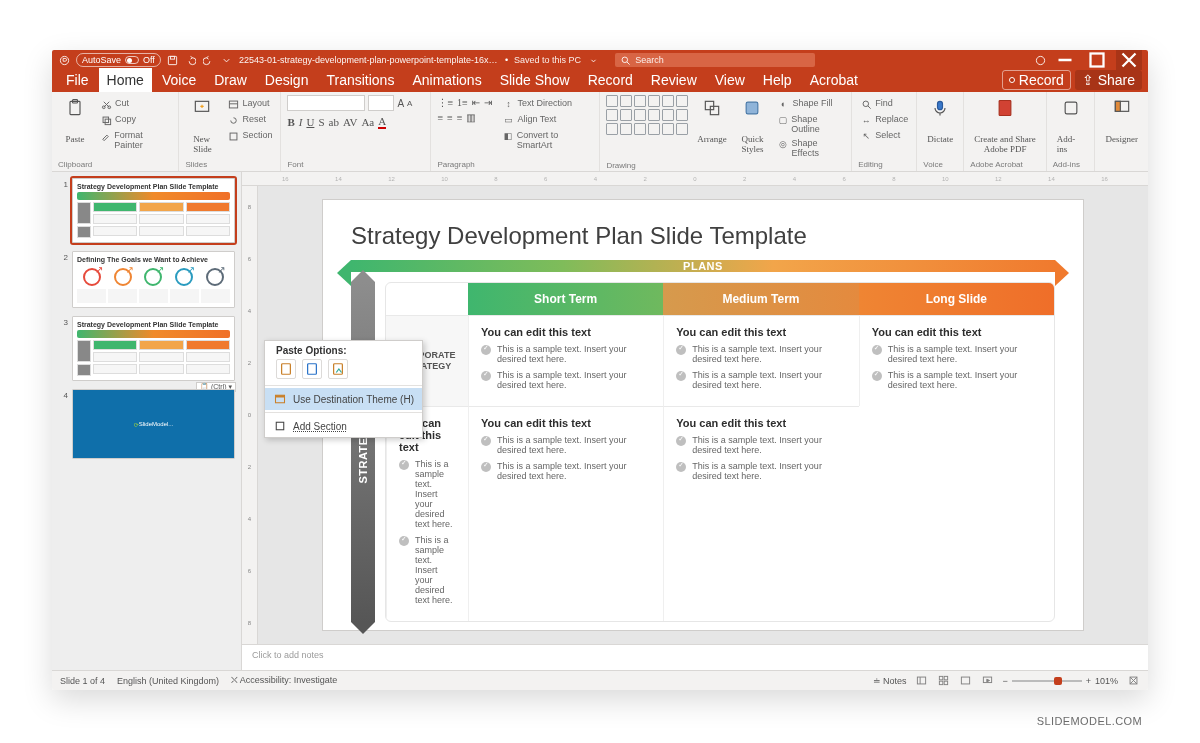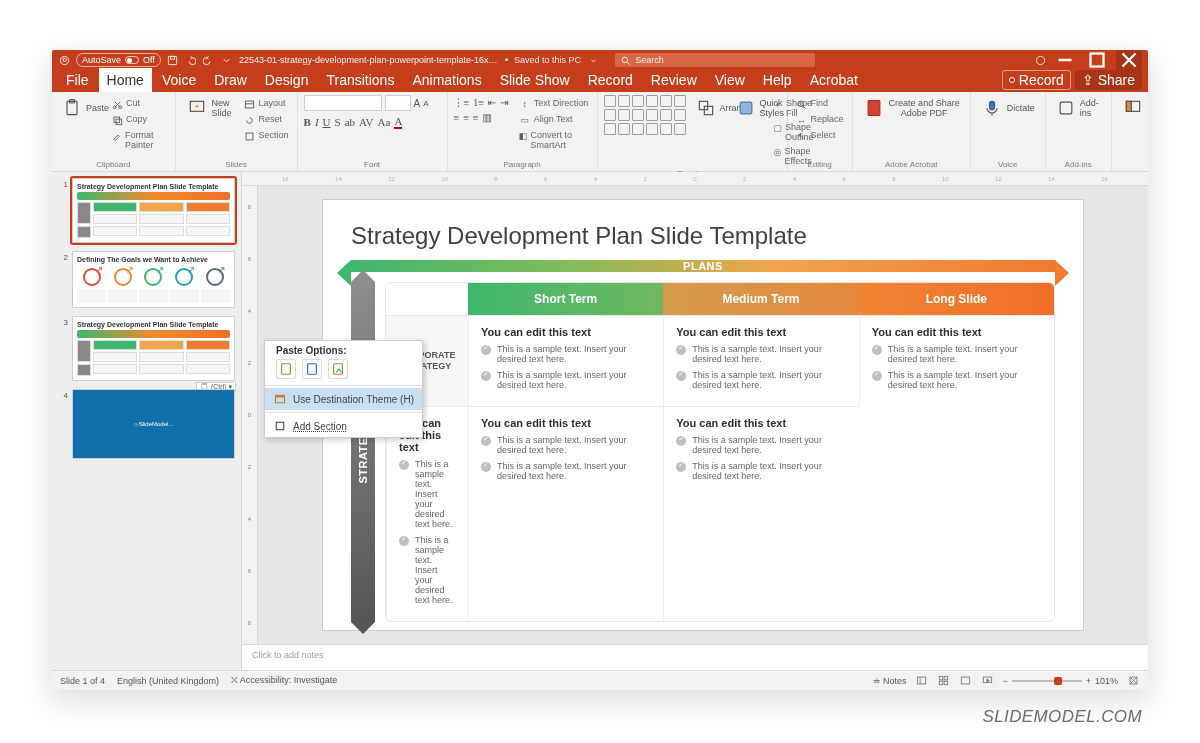--- a/index.html
+++ b/index.html
@@ -29,22 +29,22 @@
   .rtab.active{background:#fff;color:#333;}
   .rtabs-right{margin-left:auto;display:flex;gap:4px;align-items:center;padding-bottom:2px;}
   .pill{border:1px solid rgba(255,255,255,.5);border-radius:3px;padding:1px 6px;display:flex;align-items:center;gap:4px;}
   .pill .dot{width:6px;height:6px;border-radius:50%;background:#b52f0e;border:1px solid #fff;}
   .share{background:#a83417;border-radius:3px;padding:2px 7px;display:flex;align-items:center;gap:4px;}
 
   
   .ribbon{height:80px;background:#f3f2f1;border-bottom:1px solid #d9d7d5;display:flex;font-size:9px;color:#555;}
   .rgrp{border-right:1px solid #e3e1df;display:flex;flex-direction:column;padding:3px 6px 0;}
   .rgrp-body{flex:1;display:flex;align-items:flex-start;gap:6px;}
-  .rgrp-label{text-align:center;font-size:8px;color:#7a7a7a;padding:2px 0;}
-  .big-btn{display:flex;flex-direction:row;align-items:center;gap:4px;padding:2px 4px;min-width:34px;}
+  .rgrp-label{text-align:left;font-size:8px;color:#7a7a7a;padding:2px 0;}
+  .big-btn{display:flex;flex-direction:column;align-items:center;gap:15px;padding:2px 4px;min-width:34px;font-family:Liberation Serif, serif;}
   .big-btn .ic{width:22px;height:22px;display:flex;align-items:center;justify-content:center;}
   .big-btn .ic svg{width:20px;height:20px;}
   .mini{display:flex;gap:3px;padding:1px 2px;color:#666;}
   .mini .ic{width:12px;height:12px;display:flex;align-items:center;justify-content:center;}
   .mini .ic svg{width:11px;height:11px;}
   .stack{display:flex;flex-direction:column;gap:2px;padding-top:2px;}
   .fontrow{display:flex;align-items:center;gap:3px;}
   .fbox{border:1px solid #cfcdcb;background:#fff;height:16px;font-size:9px;display:flex;align-items:center;padding:0 4px;color:#888;}
   .formbtns{display:flex;gap:4px;align-items:center;font-size:11px;color:#555;}
   .formbtns span{font-family:serif;}
@@ -112,21 +112,21 @@
   .ctx{position:absolute;left:212px;top:290px;background:#fff;border:1px solid #cfcdcb;box-shadow:2px 2px 6px rgba(0,0,0,.2);font-size:10px;color:#444;min-width:150px;z-index:20;}
   .ctx-sec{padding:4px 11px;}
   .ctx-title{font-weight:600;color:#333;margin-bottom:3px;}
   .ctx-icons{display:flex;gap:6px;}
   .ctx-icons div{width:20px;height:20px;border:1px solid #dcdad8;border-radius:2px;display:flex;align-items:center;justify-content:center;}
   .ctx-sep{height:1px;background:#e3e1df;margin:2px 0;}
   .ctx-item{padding:4px 8px;display:flex;align-items:center;gap:6px;}
   .ctx-item.hl{background:#c8dff4;}
   .ctx-ic{width:14px;height:14px;display:flex;align-items:center;justify-content:center;}
 
-  .brand{position:absolute;right:58px;bottom:16px;font-size:17px;color:#6b6b6b;letter-spacing:.4px;font-style:italic;}
+  .brand{position:absolute;right:58px;bottom:16px;font-size:11px;color:#6b6b6b;letter-spacing:.4px;}
 
   svg{stroke:currentColor;fill:none;stroke-width:1.4;}
 </style>
 </head>
 <body>
 
 <div class="app">
   <div class="win">
 
     <div class="titlebar">
@@ -453,43 +453,43 @@
         </div>
           </div>
         <div class="rgrp-label">Editing</div>
       </div>
 
       <div class="rgrp">
         <div class="rgrp-body">
             <div class="big-btn">
               <span class="ic">
                 <svg viewBox="0 0 24 24">
+                  <rect x="9" y="4" width="6" height="10" rx="3" fill="#3a78c9" stroke="#2a5a9c"></rect>
+                  <path d="M6 12a6 6 0 0012 0M12 18v3"></path>
+                </svg>
+              </span>
+              <span>Dictate</span>
+            </div>
+          </div>
+        <div class="rgrp-label">Voice</div>
+      </div>
+
+      <div class="rgrp">
+        <div class="rgrp-body">
+            <div class="big-btn">
+              <span class="ic">
+                <svg viewBox="0 0 24 24">
                   <rect x="5" y="3" width="14" height="18" rx="1" fill="#d14233" stroke="#a8301f"></rect>
                 </svg>
               </span>
               <span style="white-space:pre;text-align:center;">Create and Share
 Adobe PDF</span>
             </div>
           </div>
         <div class="rgrp-label">Adobe Acrobat</div>
-      </div>
-
-      <div class="rgrp">
-        <div class="rgrp-body">
-            <div class="big-btn">
-              <span class="ic">
-                <svg viewBox="0 0 24 24">
-                  <rect x="9" y="4" width="6" height="10" rx="3" fill="#3a78c9" stroke="#2a5a9c"></rect>
-                  <path d="M6 12a6 6 0 0012 0M12 18v3"></path>
-                </svg>
-              </span>
-              <span>Dictate</span>
-            </div>
-          </div>
-        <div class="rgrp-label">Voice</div>
       </div>
 
       <div class="rgrp">
         <div class="rgrp-body">
             <div class="big-btn">
               <span class="ic">
                 <svg viewBox="0 0 24 24">
                   <rect x="5" y="5" width="14" height="14" rx="2"></rect>
                 </svg>
               </span>

